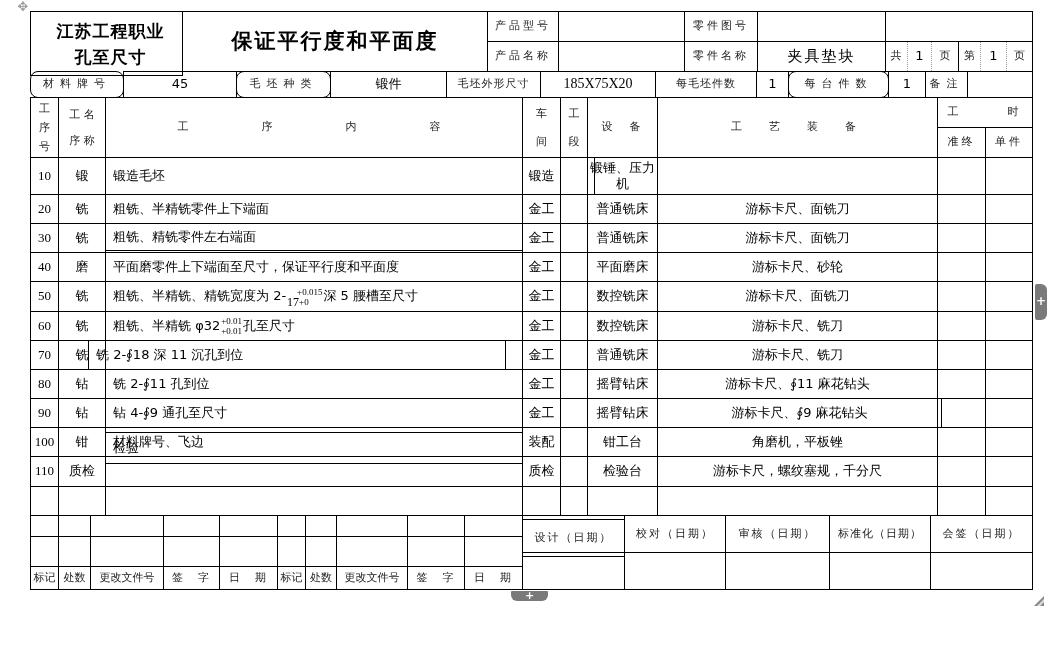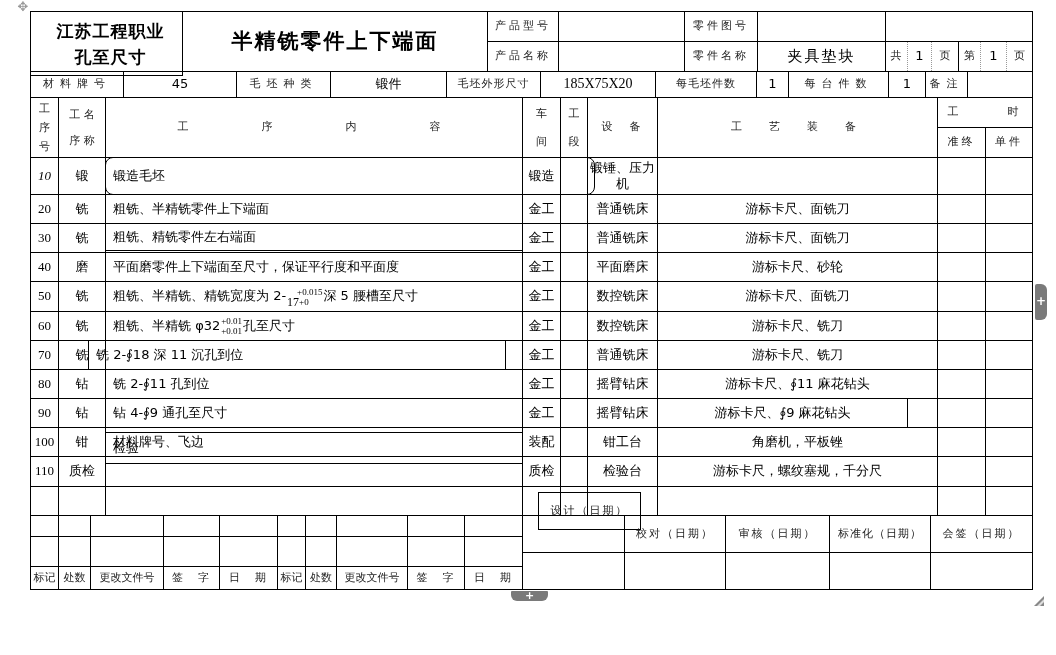--- a/index.html
+++ b/index.html
@@ -2,21 +2,21 @@
 <html><head>
 <meta charset="utf-8">
 <style>
   html, body { margin:0; padding:0; background:#ffffff; }
   body { width:1056px; height:655px; position:relative; overflow:hidden;
          font-family:"DejaVu Sans","Liberation Sans",sans-serif; color:#000; }
   .c { position:absolute; box-sizing:border-box; display:flex; align-items:center; justify-content:center;
        text-align:center; line-height:1.15; white-space:nowrap; overflow:hidden; }
   .b { border:1px solid #000; } .bl { border-left:1px solid #000; }
   .lbl { font-family:"DejaVu Serif","Liberation Serif",serif; font-size:11px; letter-spacing:3px; color:#222; }
-  .lbl-w { letter-spacing:6px; }
+  .lbl-w { letter-spacing:6px;border-radius:8px; }
   .val { font-size:13px; }
   .serif { font-family:"Liberation Serif","DejaVu Serif",serif; }
   .left { justify-content:flex-start; padding-left:7px; }
   .school { font-family:"DejaVu Serif","Liberation Serif",serif; font-weight:bold; font-size:17px; line-height:26px; flex-direction:column; letter-spacing:1px; }
   .title { font-family:"DejaVu Serif","Liberation Serif",serif; font-weight:bold; font-size:21px; letter-spacing:2px; }
   .vert { flex-direction:column; font-size:11px; line-height:19px; font-family:"DejaVu Serif","Liberation Serif",serif; color:#222; }
   .dotted { border-left:1px dotted #999; }
   .sup { font-size:9px; display:inline-flex; flex-direction:column; line-height:10px; vertical-align:middle; margin:0 1px; }
 </style>
 </head>
@@ -25,21 +25,21 @@
 <div class="c" style="left:14px;top:0;width:18px;height:14px;color:#999;font-size:13px;">
   <span>✥</span>
 </div>
 
 <div>
 
 <div class="c b school" style="left:30px;top:11px;width:153px;height:65px;padding-left:8px;">
   <span>江苏工程职业</span>
   <span>孔至尺寸</span>
 </div>
-<div class="c b title" style="left:182px;top:11px;width:306px;height:61px;">半精铣零件上下端面</div>
+<div class="c b title" style="left:182px;top:11px;width:306px;height:61px;">保证平行度和平面度</div>
 
 <div class="c b lbl" style="left:487px;top:11px;width:72px;height:31px;">产品型号</div>
 <div class="c b val" style="left:558px;top:11px;width:127px;height:31px;"></div>
 <div class="c b lbl" style="left:684px;top:11px;width:74px;height:31px;">零件图号</div>
 <div class="c b val" style="left:757px;top:11px;width:129px;height:31px;"></div>
 <div class="c b val" style="left:885px;top:11px;width:148px;height:31px;"></div>
 
 <div class="c b lbl" style="left:487px;top:41px;width:72px;height:31px;">产品名称</div>
 <div class="c b val" style="left:558px;top:41px;width:127px;height:31px;"></div>
 <div class="c b lbl" style="left:684px;top:41px;width:74px;height:31px;">零件名称</div>
@@ -84,23 +84,23 @@
   <span>工</span>
   <span>段</span>
 </div>
 <div class="c b lbl" style="left:587px;top:97px;width:71px;height:61px;">设　备</div>
 <div class="c b lbl" style="left:657px;top:97px;width:281px;height:61px;letter-spacing:8px;">工　艺　装　备</div>
 <div class="c b lbl" style="left:937px;top:97px;width:96px;height:31px;letter-spacing:4px;">工　　　时</div>
 <div class="c b lbl" style="left:937px;top:127px;width:49px;height:31px;">准终</div>
 <div class="c b lbl" style="left:985px;top:127px;width:48px;height:31px;text-align:center;">单件</div>
 
 <div>
-  <div class="c b val serif" style="left:30px;top:157px;width:29px;height:38px;font-style:italic;">10</div>
+  <div class="c b val serif" style="left:30px;top:157px;width:29px;height:38px;">10</div>
   <div class="c b val" style="left:58px;top:157px;width:48px;height:38px;">锻</div>
-  <div class="c b val left" style="left:105px;top:157px;width:490px;height:38px;border-radius:8px;">锻造毛坯</div>
+  <div class="c b val left" style="left:105px;top:157px;width:490px;height:38px;">锻造毛坯</div>
   <div class="c b val" style="left:522px;top:157px;width:39px;height:38px;">锻造</div>
   <div class="c b val" style="left:560px;top:157px;width:28px;height:38px;"></div>
   <div class="c b val" style="left:587px;top:157px;width:71px;height:38px;white-space:normal;padding:0 2px;line-height:16px;">锻锤、压力机</div>
   <div class="c b val" style="left:657px;top:157px;width:281px;height:38px;"></div>
   <div class="c b val" style="left:937px;top:157px;width:49px;height:38px;"></div>
   <div class="c b val" style="left:985px;top:157px;width:48px;height:38px;"></div>
 </div>
 
 <div>
   <div class="c b val serif" style="left:30px;top:194px;width:29px;height:30px;">20</div>
@@ -203,21 +203,21 @@
   <div class="c b val" style="left:985px;top:369px;width:48px;height:30px;"></div>
 </div>
 
 <div>
   <div class="c b val serif" style="left:30px;top:398px;width:29px;height:30px;">90</div>
   <div class="c b val" style="left:58px;top:398px;width:48px;height:30px;">钻</div>
   <div class="c b val left" style="left:105px;top:398px;width:418px;height:30px;">钻 4-∮9 通孔至尺寸</div>
   <div class="c b val" style="left:522px;top:398px;width:39px;height:30px;">金工</div>
   <div class="c b val" style="left:560px;top:398px;width:28px;height:30px;"></div>
   <div class="c b val" style="left:587px;top:398px;width:71px;height:30px;">摇臂钻床</div>
-  <div class="c b val" style="left:657px;top:398px;width:251px;height:30px;">游标卡尺、∮9 麻花钻头</div>
+  <div class="c b val" style="left:657px;top:398px;width:285px;height:30px;">游标卡尺、∮9 麻花钻头</div>
   <div class="c b val" style="left:937px;top:398px;width:49px;height:30px;"></div>
   <div class="c b val" style="left:985px;top:398px;width:48px;height:30px;"></div>
 </div>
 
 <div>
   <div class="c b val serif" style="left:30px;top:427px;width:29px;height:30px;">100</div>
   <div class="c b val" style="left:58px;top:427px;width:48px;height:30px;">钳</div>
   <div class="c b val left" style="left:105px;top:427px;width:418px;height:30px;">材料牌号、飞边</div>
   <div class="c b val" style="left:522px;top:427px;width:39px;height:30px;">装配</div>
   <div class="c b val" style="left:560px;top:427px;width:28px;height:30px;"></div>
@@ -281,21 +281,21 @@
   <div class="c b lbl" style="left:163px;top:566px;width:57px;height:24px;letter-spacing:2px;">签　字</div>
   <div class="c b lbl" style="left:219px;top:566px;width:59px;height:24px;letter-spacing:2px;">日　期</div>
   <div class="c b lbl" style="left:277px;top:566px;width:29px;height:24px;letter-spacing:0;">标记</div>
   <div class="c b lbl" style="left:305px;top:566px;width:32px;height:24px;letter-spacing:0;">处数</div>
   <div class="c b lbl" style="left:336px;top:566px;width:72px;height:24px;letter-spacing:0;">更改文件号</div>
   <div class="c b lbl" style="left:407px;top:566px;width:58px;height:24px;letter-spacing:2px;">签　字</div>
   <div class="c b lbl" style="left:464px;top:566px;width:59px;height:24px;letter-spacing:2px;">日　期</div>
 </div>
 
 <div>
-  <div class="c b lbl" style="left:522px;top:492px;width:103px;height:38px;letter-spacing:2px;margin-left:16px;">设计（日期）</div>
+  <div class="c b lbl" style="left:522px;top:519px;width:103px;height:38px;letter-spacing:2px;">设计（日期）</div>
   <div class="c b lbl" style="left:624px;top:515px;width:102px;height:38px;letter-spacing:2px;">校对（日期）</div>
   <div class="c b lbl" style="left:725px;top:515px;width:105px;height:38px;letter-spacing:2px;">审核（日期）</div>
   <div class="c b lbl" style="left:829px;top:515px;width:102px;height:38px;letter-spacing:1px;">标准化（日期）</div>
   <div class="c b lbl" style="left:930px;top:515px;width:103px;height:38px;letter-spacing:2px;">会签（日期）</div>
   <div class="c b" style="left:522px;top:552px;width:103px;height:38px;"></div>
   <div class="c b" style="left:624px;top:552px;width:102px;height:38px;"></div>
   <div class="c b" style="left:725px;top:552px;width:105px;height:38px;"></div>
   <div class="c b" style="left:829px;top:552px;width:102px;height:38px;"></div>
   <div class="c b" style="left:930px;top:552px;width:103px;height:38px;"></div>
 </div>

